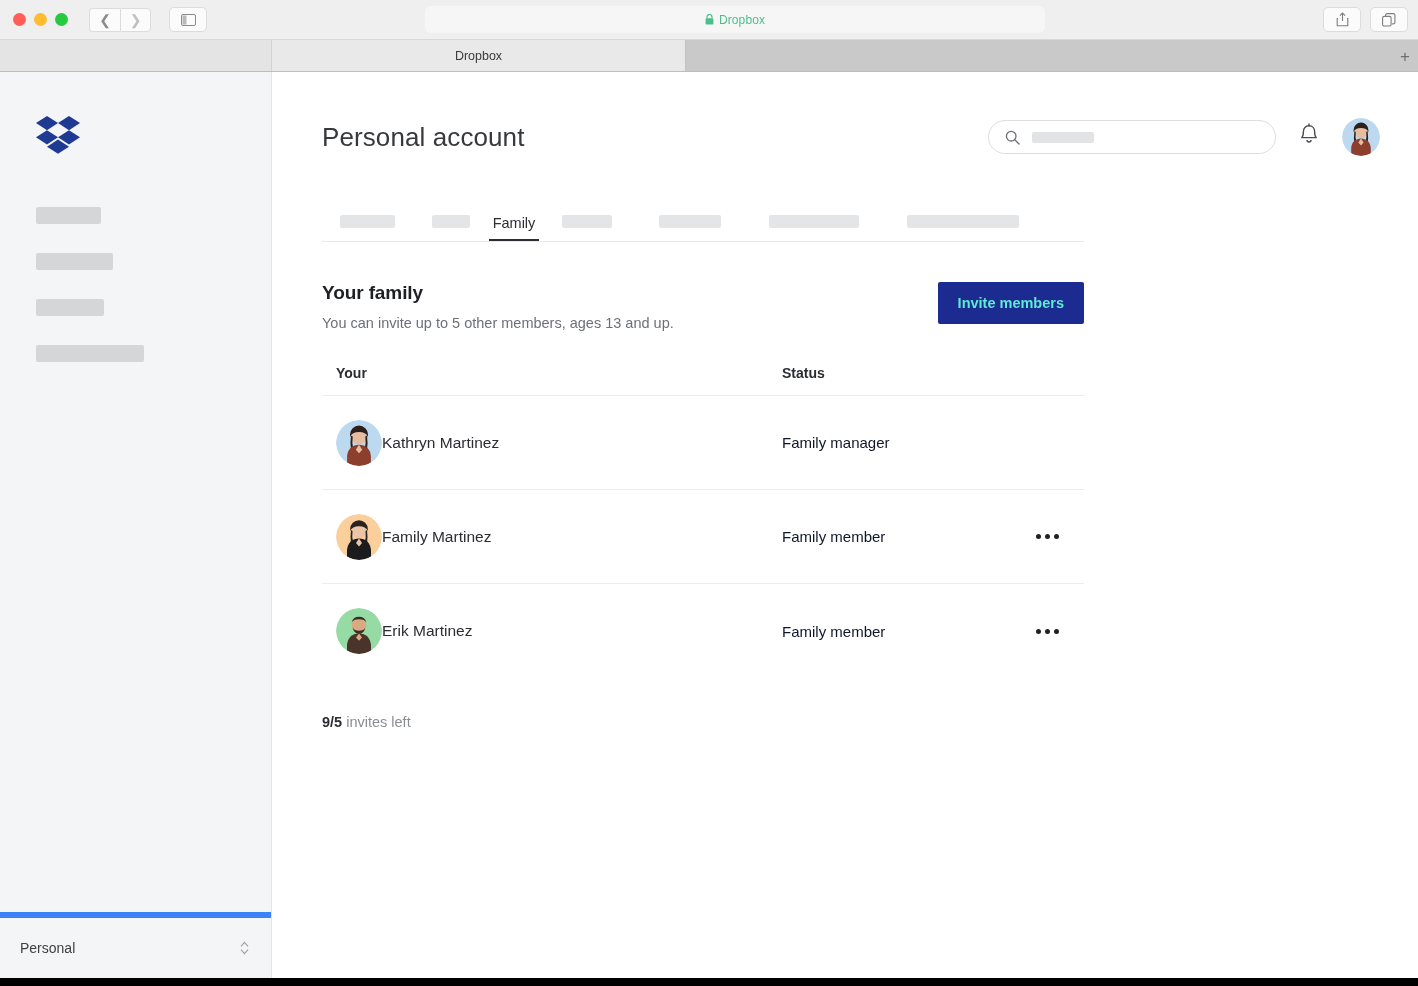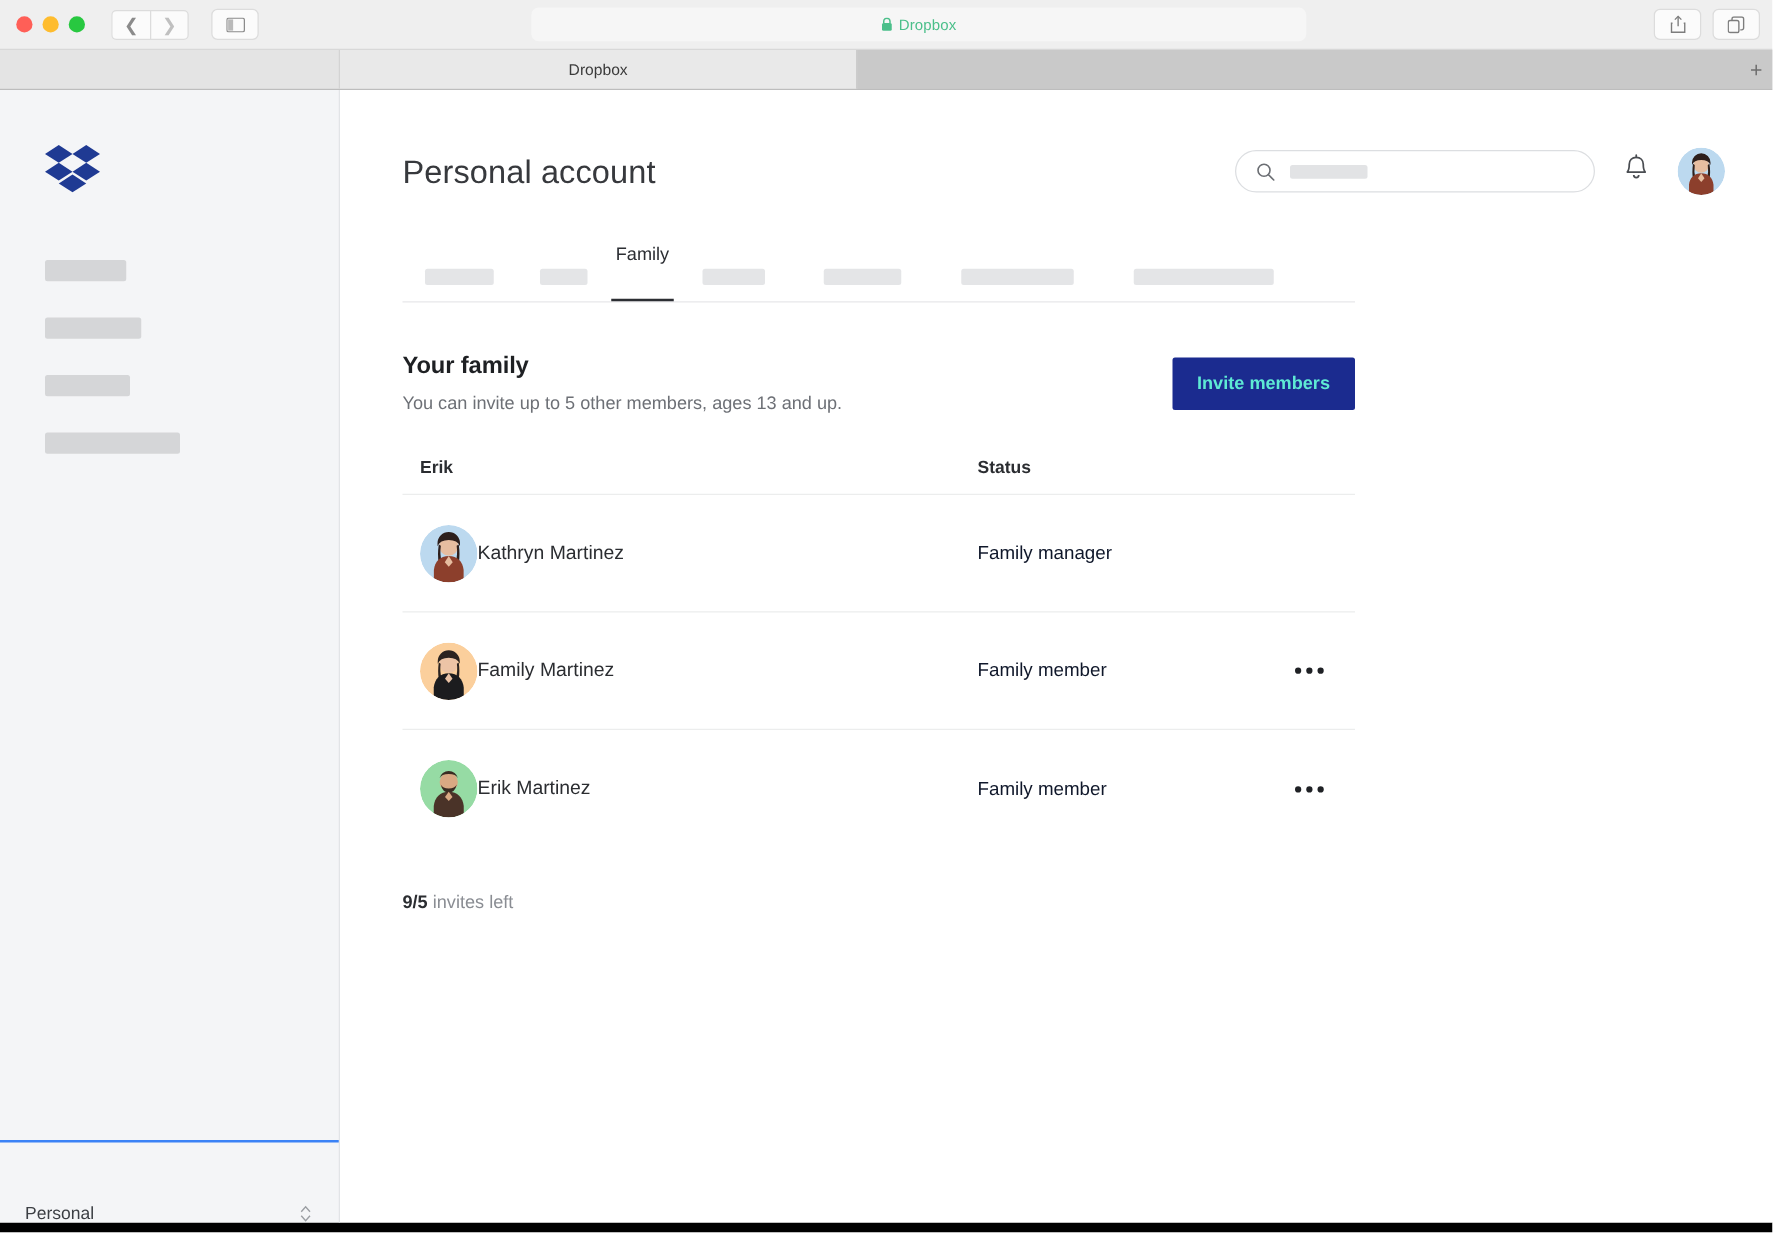--- a/index.html
+++ b/index.html
@@ -92,23 +92,23 @@
   .logo{ margin:43px 0 0 36px; }
   .nav-placeholders{ margin:48px 0 0 36px; display:flex; flex-direction:column; }
   .ph{ background:#d5d6d8; border-radius:2px; height:17px; }
   .ph.a{ width:65px; margin-bottom:29px; }
   .ph.b{ width:77px; margin-bottom:29px; }
   .ph.c{ width:68px; margin-bottom:29px; }
   .ph.d{ width:108px; }
 
   .sidebar-footer{
     margin-top:auto;
-    border-top:2px solid #3b82f6;
+    border-top:6px solid #3b82f6;
     height:66px;
-    display:flex; align-items:flex-end;
+    display:flex; align-items:center;
     padding:0 22px 0 20px;
   }
   .account-label{ font-size:14px; color:#3c3f44; }
   .stepper{
     margin-left:auto; display:flex; flex-direction:column;
     align-items:center; gap:3px; color:#9b9ea3; font-size:8px; line-height:1;
   }
 
   
   .main{ flex:1; background:#ffffff; overflow:hidden; }
@@ -141,26 +141,26 @@
   .tabitem{
     display:flex; align-items:center; justify-content:center;
     height:100%;
     padding-bottom:13px;
     align-items:flex-end;
   }
   .tabitem .tph{ background:#e4e5e7; border-radius:2px; height:13px; }
   .tabitem.active{
     font-size:14.5px; color:#2c2e33; font-weight:500;
     border-bottom:2px solid #2c2e33;
-    padding-bottom:27px;
+    padding-bottom:8px;
   }
 
   
   .section{ margin-top:40px; width:762px; }
-  .section-head{ display:flex; align-items:center; }
+  .section-head{ display:flex; align-items:flex-start; }
   .section-title{ font-size:19px; font-weight:700; color:#1e2023; letter-spacing:-.1px; }
   .section-sub{ font-size:14.5px; color:#6d7076; margin-top:11px; }
   .invite-btn{
     margin-left:auto;
     background:#1b2b8f; color:#5eead4;
     font-size:14.5px; font-weight:700;
     border:none; border-radius:2px;
     padding:13px 20px;
     cursor:pointer;
     font-family:"Liberation Sans", sans-serif;
@@ -361,21 +361,21 @@
         <div class="section-head">
           <div>
             <div class="section-title">Your family</div>
             <div class="section-sub">You can invite up to 5 other members, ages 13 and up.</div>
           </div>
           <button class="invite-btn">Invite members</button>
         </div>
 
         <div class="table">
           <div class="thead">
-            <div class="col-name">Erik</div>
+            <div class="col-name">Your</div>
             <div class="col-status">Status</div>
             <div class="col-act"></div>
           </div>
 
           <div class="trow">
             <div class="cell-name">
               <span class="avatar">
                 <svg width="46" height="46" viewBox="0 0 46 46">
                   <circle cx="23" cy="23" r="23" fill="#bcd9ef"></circle>
                   <g clip-path="url(#c1)">

